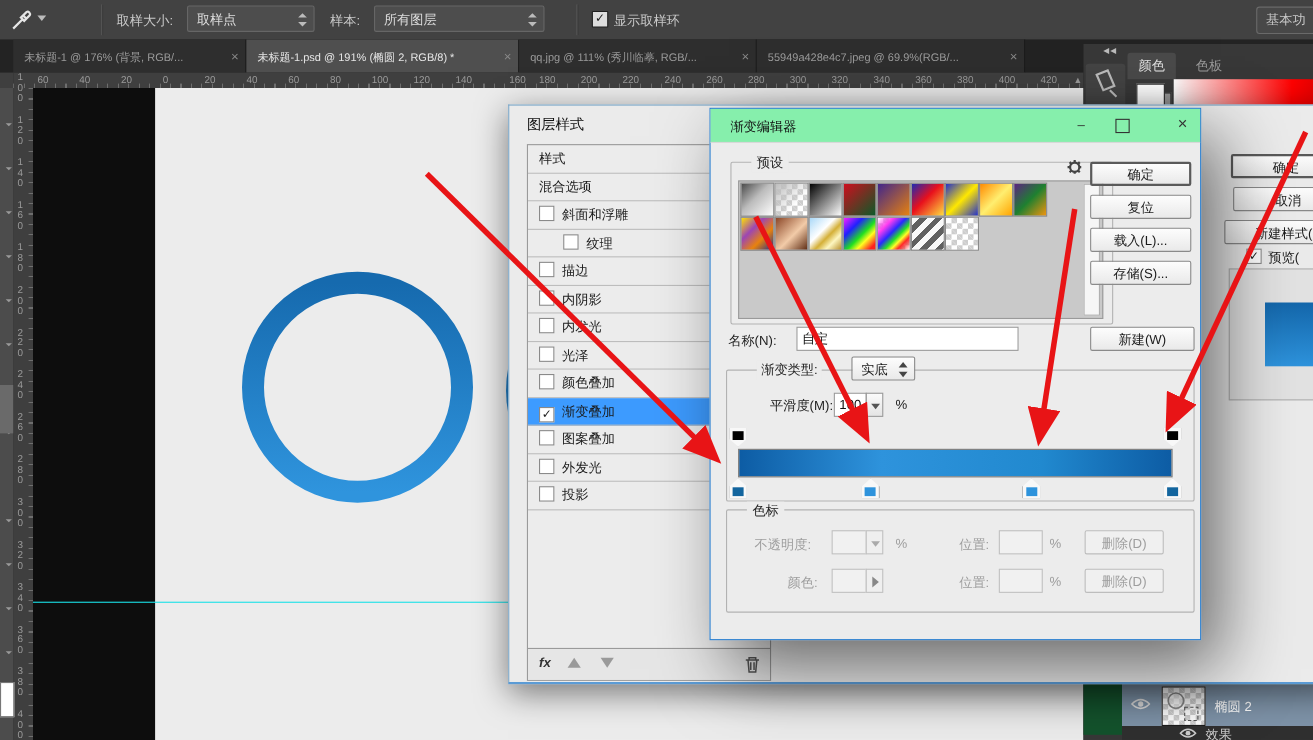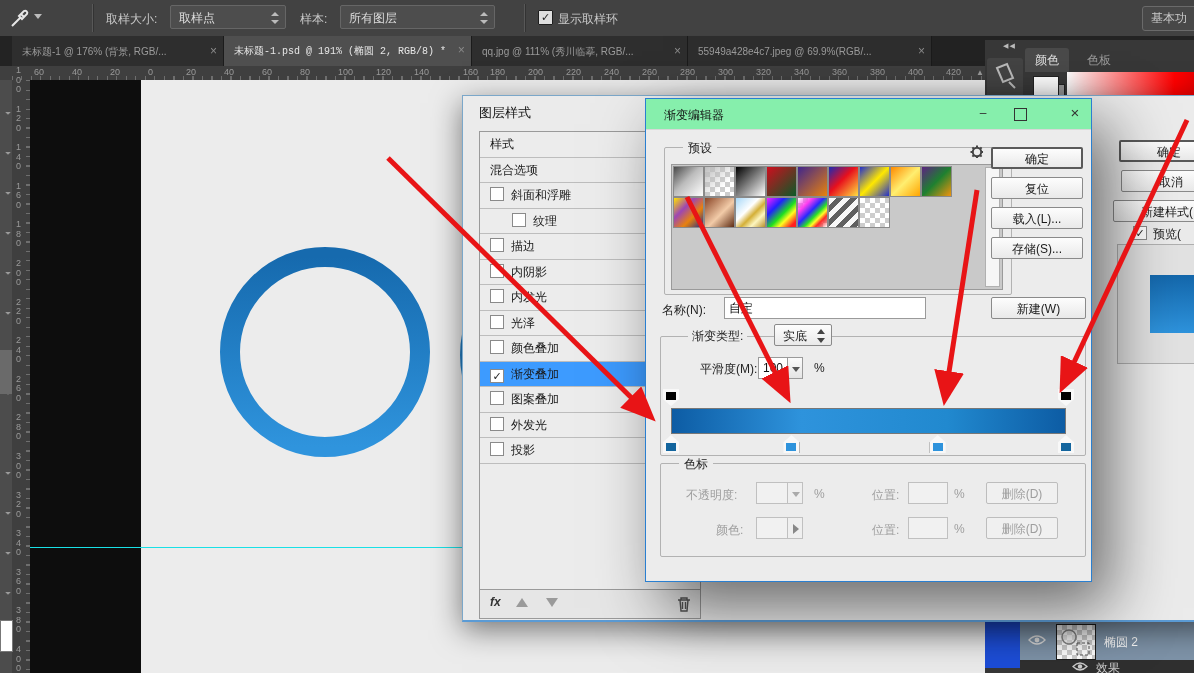--- a/index.html
+++ b/index.html
@@ -17,21 +17,21 @@
   .spinner .up{top:0;border-bottom:4px solid #bbb;}
   .spinner .dn{bottom:0;border-top:4px solid #bbb;}
   .vsep{position:absolute;top:4px;width:1px;height:28px;background:#585858;border-right:1px solid #333;}
   .dk-check{position:absolute;width:13px;height:13px;background:#ddd;border:1px solid #1e1e1e;color:#222;font-size:11px;line-height:13px;text-align:center;border-radius:1px;}
   #workspace-btn{position:absolute;right:-4px;top:6px;width:46px;height:23px;border:1px solid #6a6a6a;border-radius:3px;color:#c8c8c8;line-height:23px;padding-left:8px;background:#484848;}
 
   
   #tab-bar{left:0;top:36px;width:1194px;height:30px;background:#232323;display:flex;padding-left:12px;box-sizing:border-box;}
   .tab{position:relative;height:30px;background:#2e2e2e;border-right:1px solid #1b1b1b;color:#9a9a9a;line-height:30px;box-sizing:border-box;flex:0 0 auto;overflow:hidden;white-space:nowrap;}
   .tab .tab-label{padding-left:10px;font-size:10px;}
-  .tab.active{background:#4f4f4f;color:#e6e6e6;font-family:Liberation Mono, monospace;}
+  .tab.active{background:#4f4f4f;color:#e6e6e6;}
   .tab-close{position:absolute;right:6px;top:0;color:#8a8a8a;font-size:12px;}
 
   
   #hruler{left:12px;top:66px;width:973px;height:14px;background:#3f3f3f;border-bottom:1px solid #222;color:#9a9a9a;}
   #hruler::after{content:'';position:absolute;left:0;right:0;bottom:0;height:4px;
     background:repeating-linear-gradient(90deg,#6e6e6e 0 1px,transparent 1px 9.5px);}
   .hnum{position:absolute;top:1px;font-size:9px;}
   #ruler-corner{left:0;top:66px;width:12px;height:14px;background:#3f3f3f;border-right:1px solid #222;}
   #vruler{left:12px;top:80px;width:18px;height:593px;background:#3f3f3f;border-right:1px solid #222;color:#9a9a9a;}
   #vruler::after{content:'';position:absolute;top:0;bottom:0;right:0;width:4px;
@@ -52,21 +52,21 @@
 
   
   #right-dock{left:985px;top:40px;width:209px;height:633px;background:#383838;color:#c8c8c8;}
   #dock-collapse{position:absolute;left:18px;top:2px;font-size:7px;color:#bbb;letter-spacing:1px;}
   #dock-tool{position:absolute;left:2px;top:18px;width:36px;height:40px;background:#444;border-radius:3px;}
   .ptab{position:absolute;top:8px;height:24px;line-height:24px;padding:0 10px;color:#9a9a9a;}
   .ptab.active{background:#4a4a4a;color:#e0e0e0;border-radius:3px 3px 0 0;}
   #fg-shadow{position:absolute;left:56px;top:44px;width:22px;height:18px;background:#9a9a9a;border:1px solid #222;}
   #fg-chip{position:absolute;left:48px;top:36px;width:24px;height:20px;background:#fff;border:1px solid #222;}
   #red-ramp{position:absolute;left:82px;top:32px;width:127px;height:46px;background:linear-gradient(90deg,#ffffff,#ff0000 85%,#e80000);}
-  #layers-strip{position:absolute;left:0px;top:582px;width:209px;height:46px;background:#1d4ed8;}
+  #layers-strip{position:absolute;left:0px;top:582px;width:209px;height:46px;background:#14532d;}
   #layer-row{position:absolute;left:35px;top:0px;width:174px;height:38px;background:#7e93a8;color:#fff;}
   #fx-row{position:absolute;left:35px;top:38px;width:174px;height:13px;background:#303030;color:#ccc;}
   .checker{background:linear-gradient(45deg,#cdcdcd 25%,transparent 25%,transparent 75%,#cdcdcd 75%) 0 0/10px 10px,
            linear-gradient(45deg,#cdcdcd 25%,transparent 25%,transparent 75%,#cdcdcd 75%) 5px 5px/10px 10px,#fff;}
   #layer-thumb{position:absolute;left:36px;top:2px;width:38px;height:34px;border:1px solid #1d1d1d;}
 
   
   .dlg-btn{position:absolute;height:22px;background:linear-gradient(#fdfdfd,#e9e9e9);border:1px solid #8a8a8a;border-radius:2px;color:#1a1a1a;text-align:center;line-height:22px;box-sizing:border-box;}
   .dlg-btn.primary{border:2px solid #5a5a5a;line-height:20px;}
   .dlg-btn.dis{color:#9e9e9e;border-color:#bdbdbd;background:#f0f0f0;}

